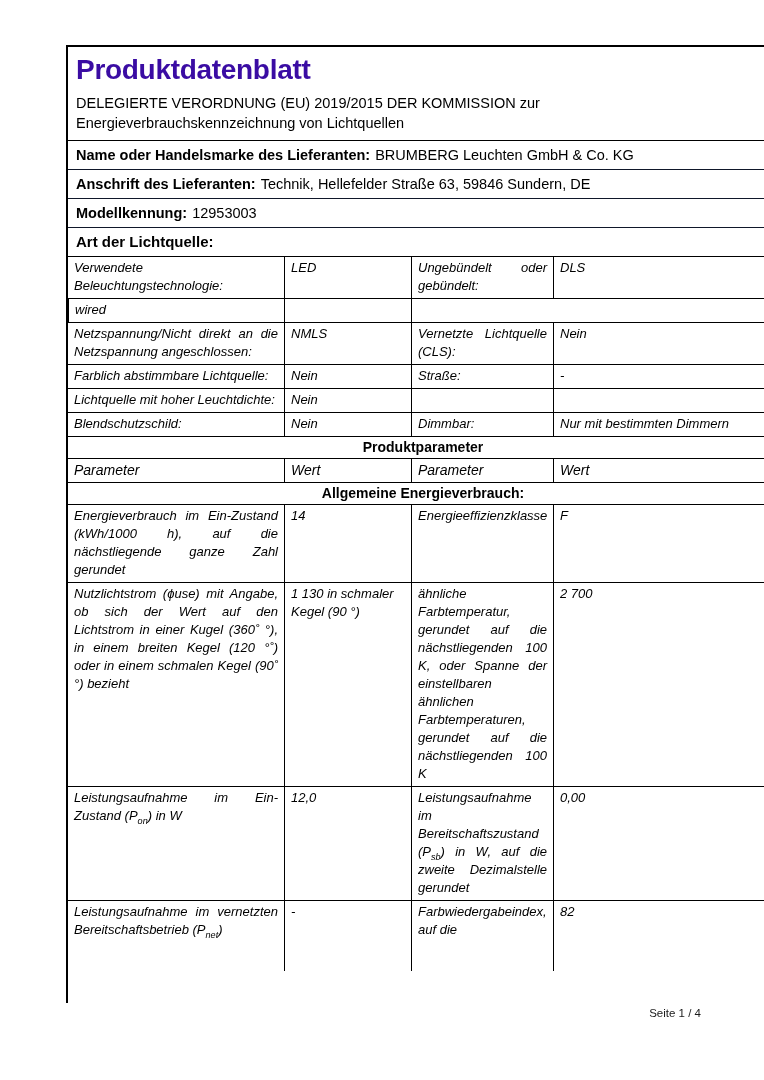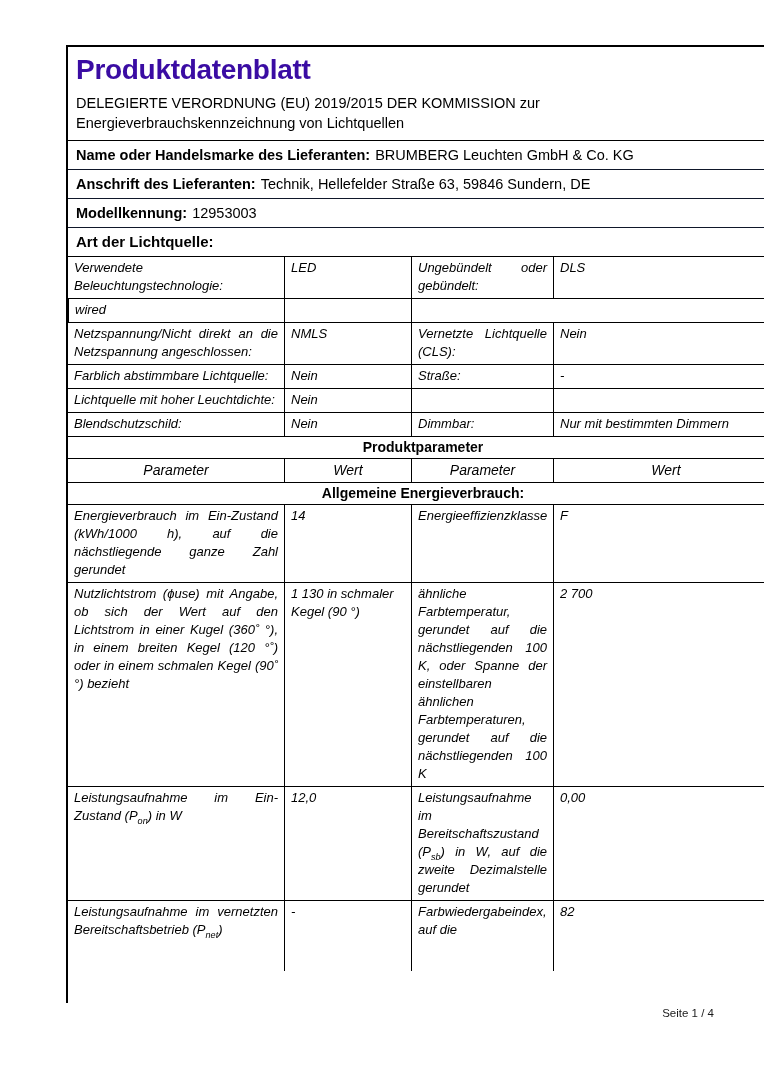--- a/index.html
+++ b/index.html
@@ -23,24 +23,24 @@
   .srow .lbl{font-weight:bold;}
   .srow .val{margin-left:5px;}
   .section-bold{border-bottom:1px solid #000;padding:5px 8px;font-size:15px;line-height:18px;font-weight:bold;}
   .center-row{border-bottom:1px solid #000;text-align:center;font-weight:bold;font-size:14px;line-height:19px;padding:1px 4px;}
   .grow{display:grid;grid-template-columns:216px 127px 142px 1fr;border-bottom:1px solid #000;font-style:italic;}
   .grow.norule{border-bottom:none;min-height:70px;}
   .cell{padding:2px 6px 3px 6px;font-size:13px;line-height:18px;box-sizing:border-box;}
   .cell.p{text-align:justify;white-space:pre-line;}
   .cell.v{text-align:left;}
   .c2,.c3,.c4{border-left:1px solid #000;}
-  .colhdr .cell{font-weight:normal;text-align:center;font-size:14px;line-height:19px;padding:2px 6px;}
+  .colhdr .cell{font-weight:normal;text-align:left;font-size:14px;line-height:19px;padding:2px 6px;}
   sub{font-size:70%;line-height:0;}
   .footer{
-    position:absolute;top:1007px;right:50px;font-size:11.5px;color:#1a1a1a;
+    position:absolute;top:1007px;right:63px;font-size:11.5px;color:#1a1a1a;
   }
 </style>
 </head>
 <body>
 
 <div class="sheet">
 
   <div class="hdrbox">
     <h1 class="doc-title">Produktdatenblatt</h1>
     <div class="reg-line">DELEGIERTE VERORDNUNG (EU) 2019/2015 DER KOMMISSION zur</div>

